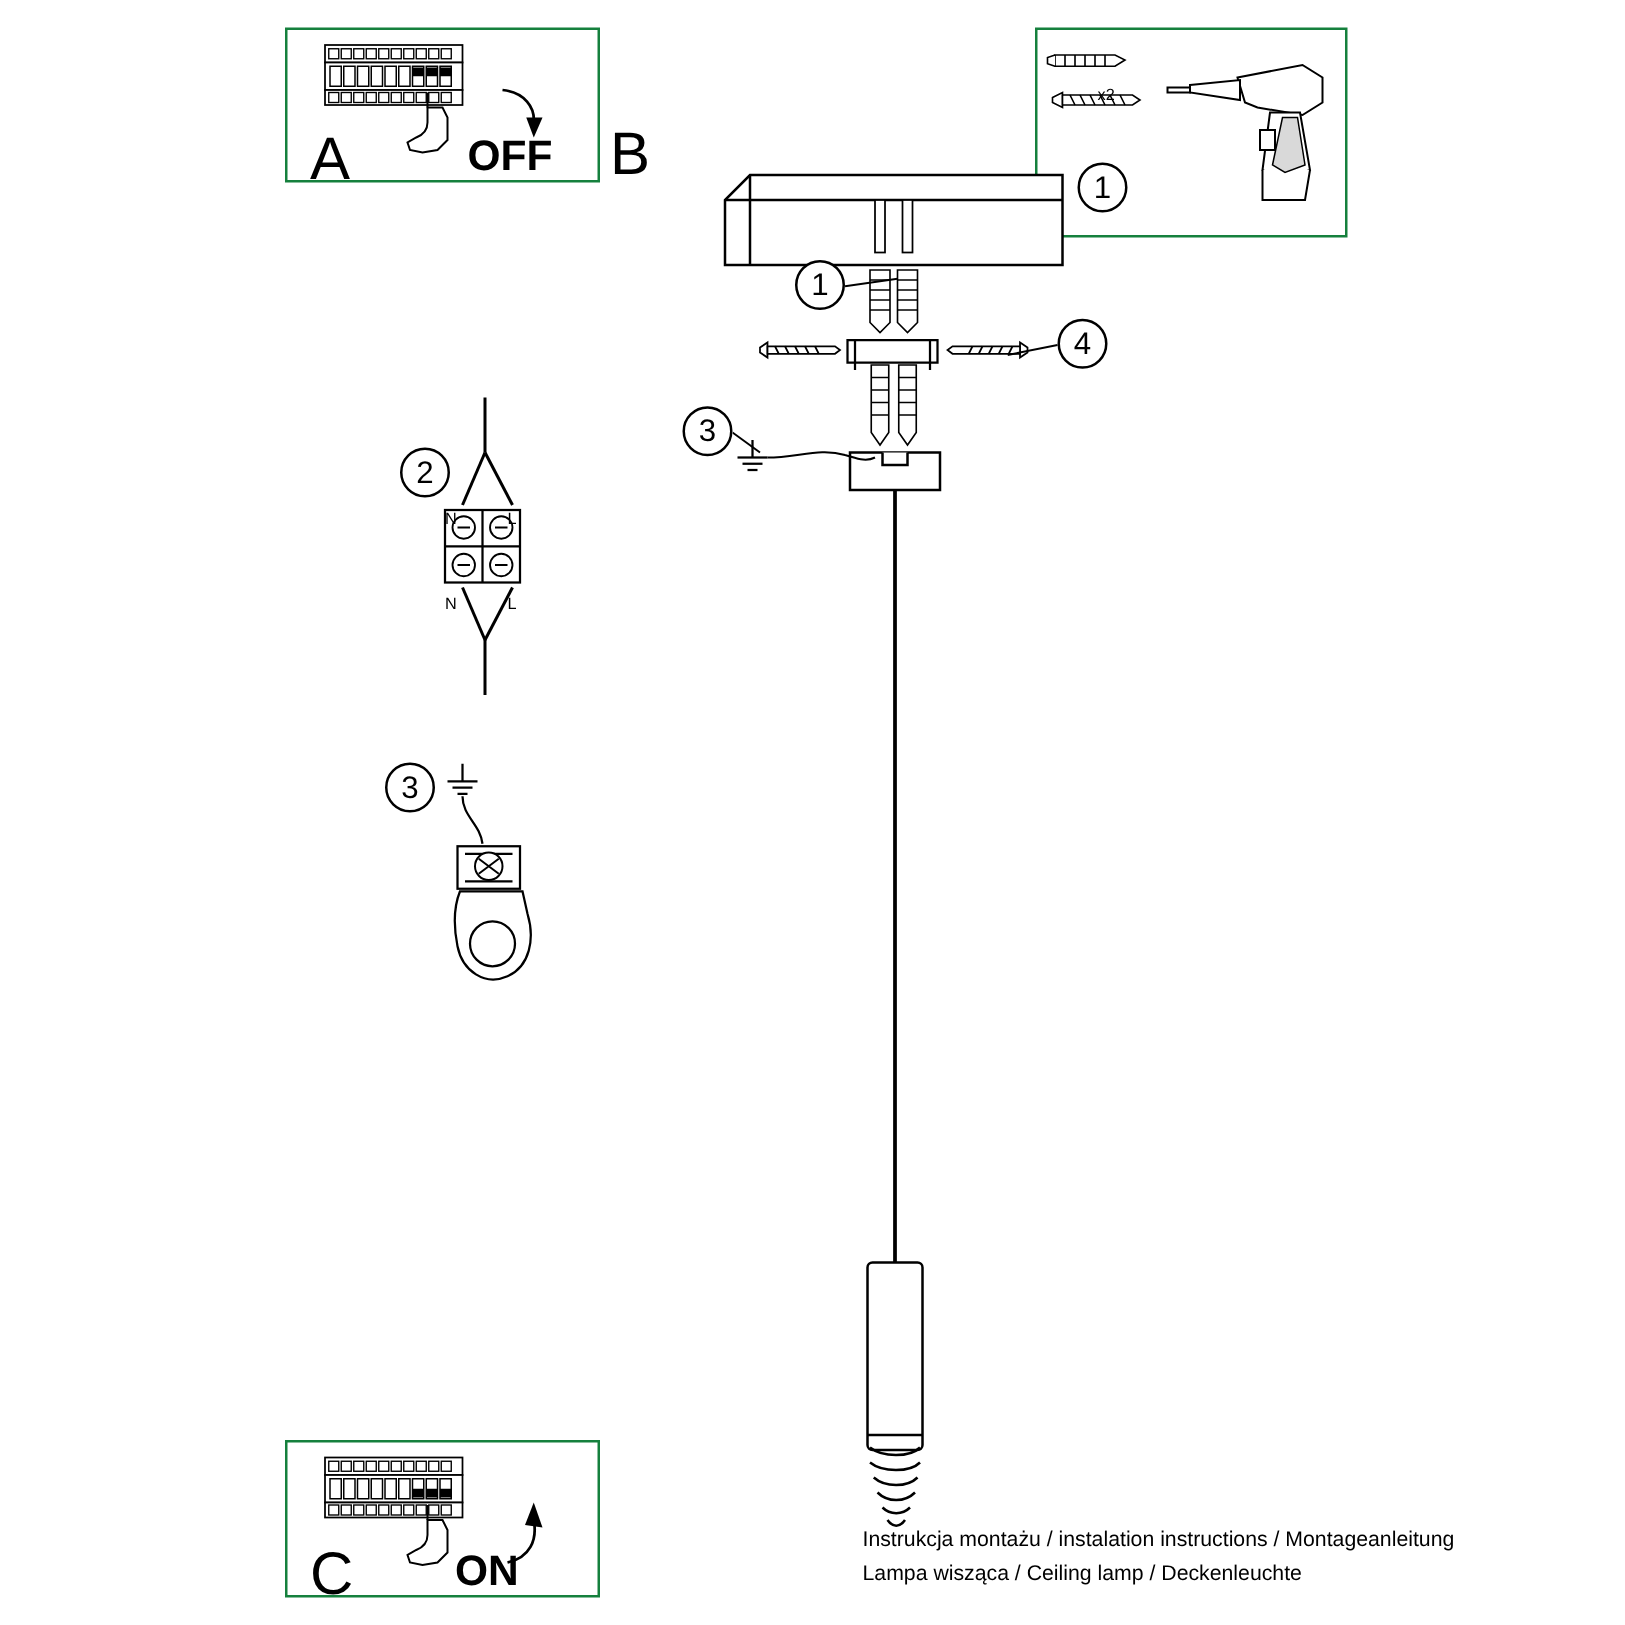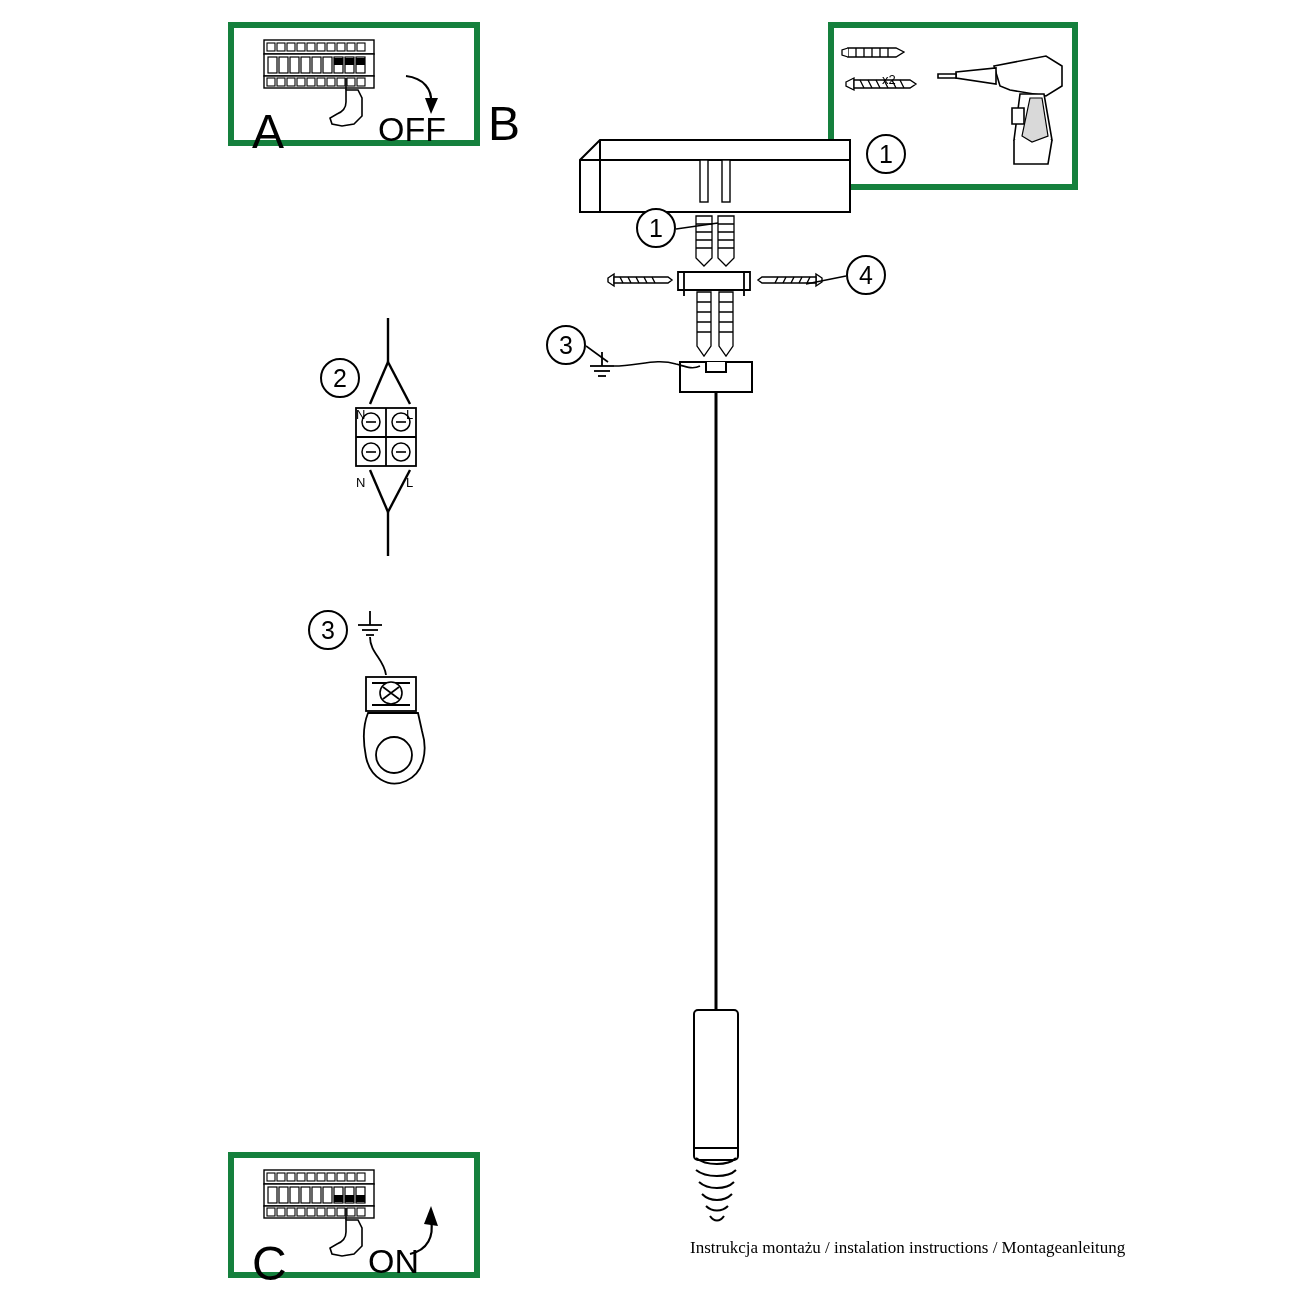--- a/index.html
+++ b/index.html
@@ -14,34 +14,35 @@
     position: relative;
     width: 1300px;
     height: 1300px;
     background: #ffffff;
     overflow: hidden;
   }
   .abs { position: absolute; }
   svg { display: block; }
 
   .panel-box {
-    border: 6px solid #15803d;
+    border: 2px solid #15803d;
     box-sizing: border-box;
   }
   .big-letter {
     font-family: "Liberation Sans", sans-serif;
     font-size: 48px;
     color: #000;
     line-height: 1;
   }
   .switch-word {
     font-family: "Liberation Sans", sans-serif;
     font-size: 34px;
     color: #000;
     line-height: 1;
+    font-weight: bold;
   }
   .circ-num {
     width: 40px;
     height: 40px;
     border: 2.5px solid #000;
     border-radius: 50%;
     box-sizing: border-box;
     display: flex;
     align-items: center;
     justify-content: center;
@@ -49,26 +50,25 @@
     font-size: 25px;
     color: #000;
     background: #fff;
   }
   .tiny-label {
     font-family: "Liberation Sans", sans-serif;
     font-size: 13px;
     color: #000;
   }
   .caption {
-    font-family: Liberation Serif, serif;
+    font-family: Liberation Sans, sans-serif;
     font-size: 17px;
     color: #000;
     line-height: 1.6;
     white-space: nowrap;
-    margin-top: 16px;
   }
   .x2 {
     font-family: "Liberation Sans", sans-serif;
     font-size: 13px;
     color: #000;
   }
 </style>
 </head>
 <body>
 
@@ -388,15 +388,16 @@
         <path d="M176 96 C194 92 200 78 197 62"></path>
       </g>
       <path d="M190 66 L197 48 L204 68 Z" fill="#000"></path>
     </svg>
     <div class="abs big-letter" style="left:18px; top:82px;">C</div>
     <div class="abs switch-word" style="left:134px; top:86px;">ON</div>
   </div>
 
   <div class="abs" style="left:690px; top:1218px;">
     <div class="caption">Instrukcja montażu / instalation instructions / Montageanleitung</div>
+    <div class="caption">Lampa wisząca / Ceiling lamp / Deckenleuchte</div>
   </div>
 
 </div>
 
 </body></html>

